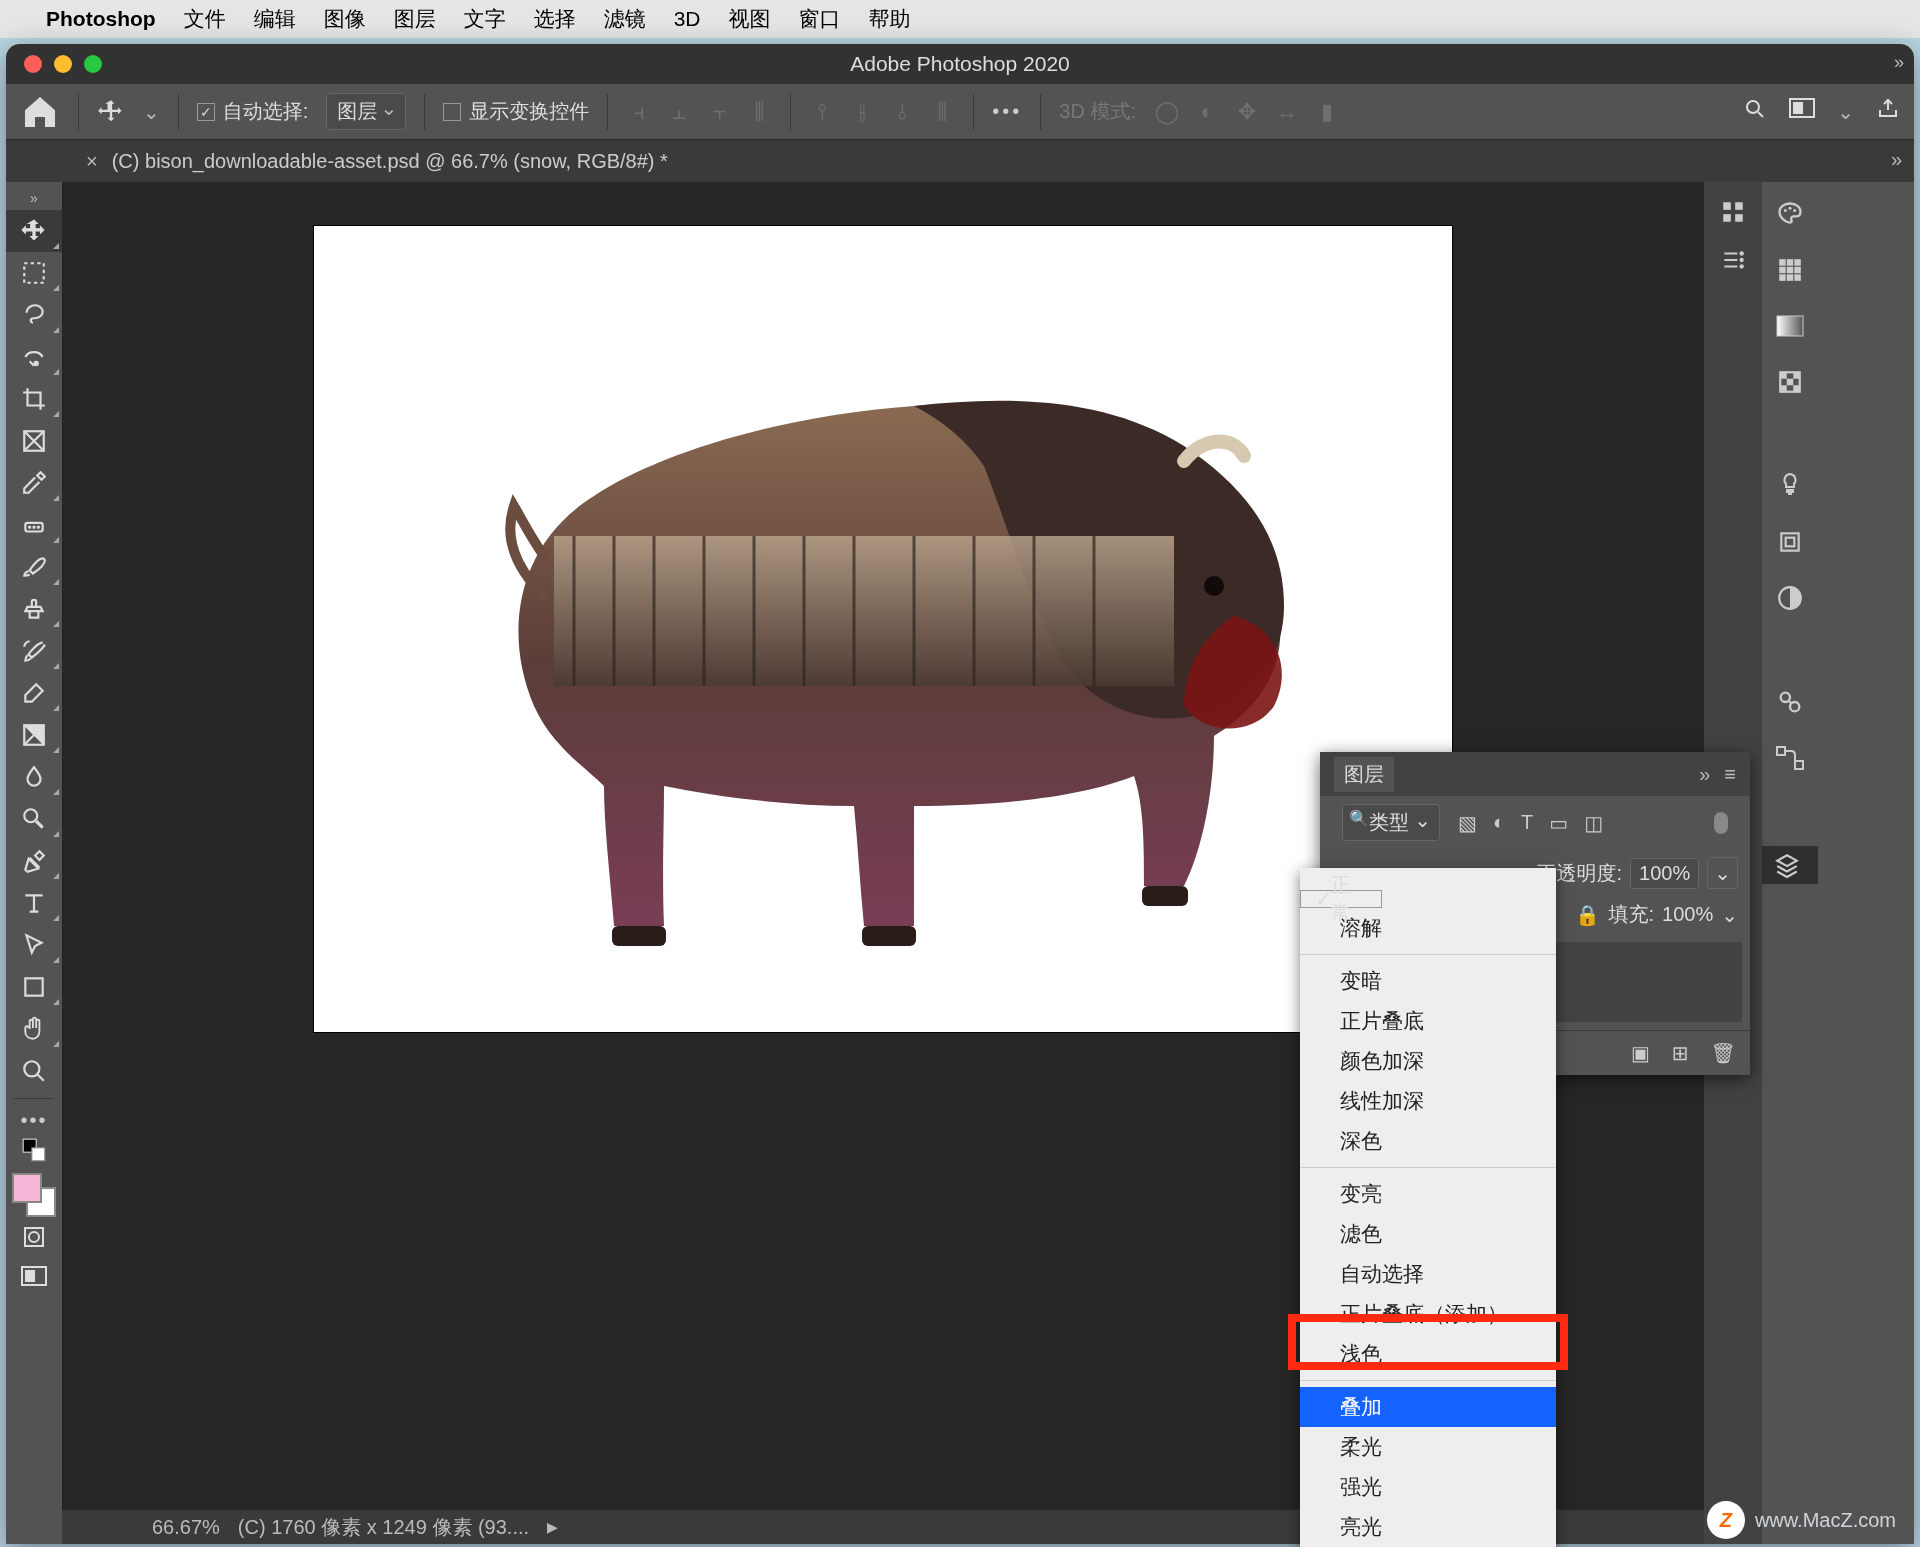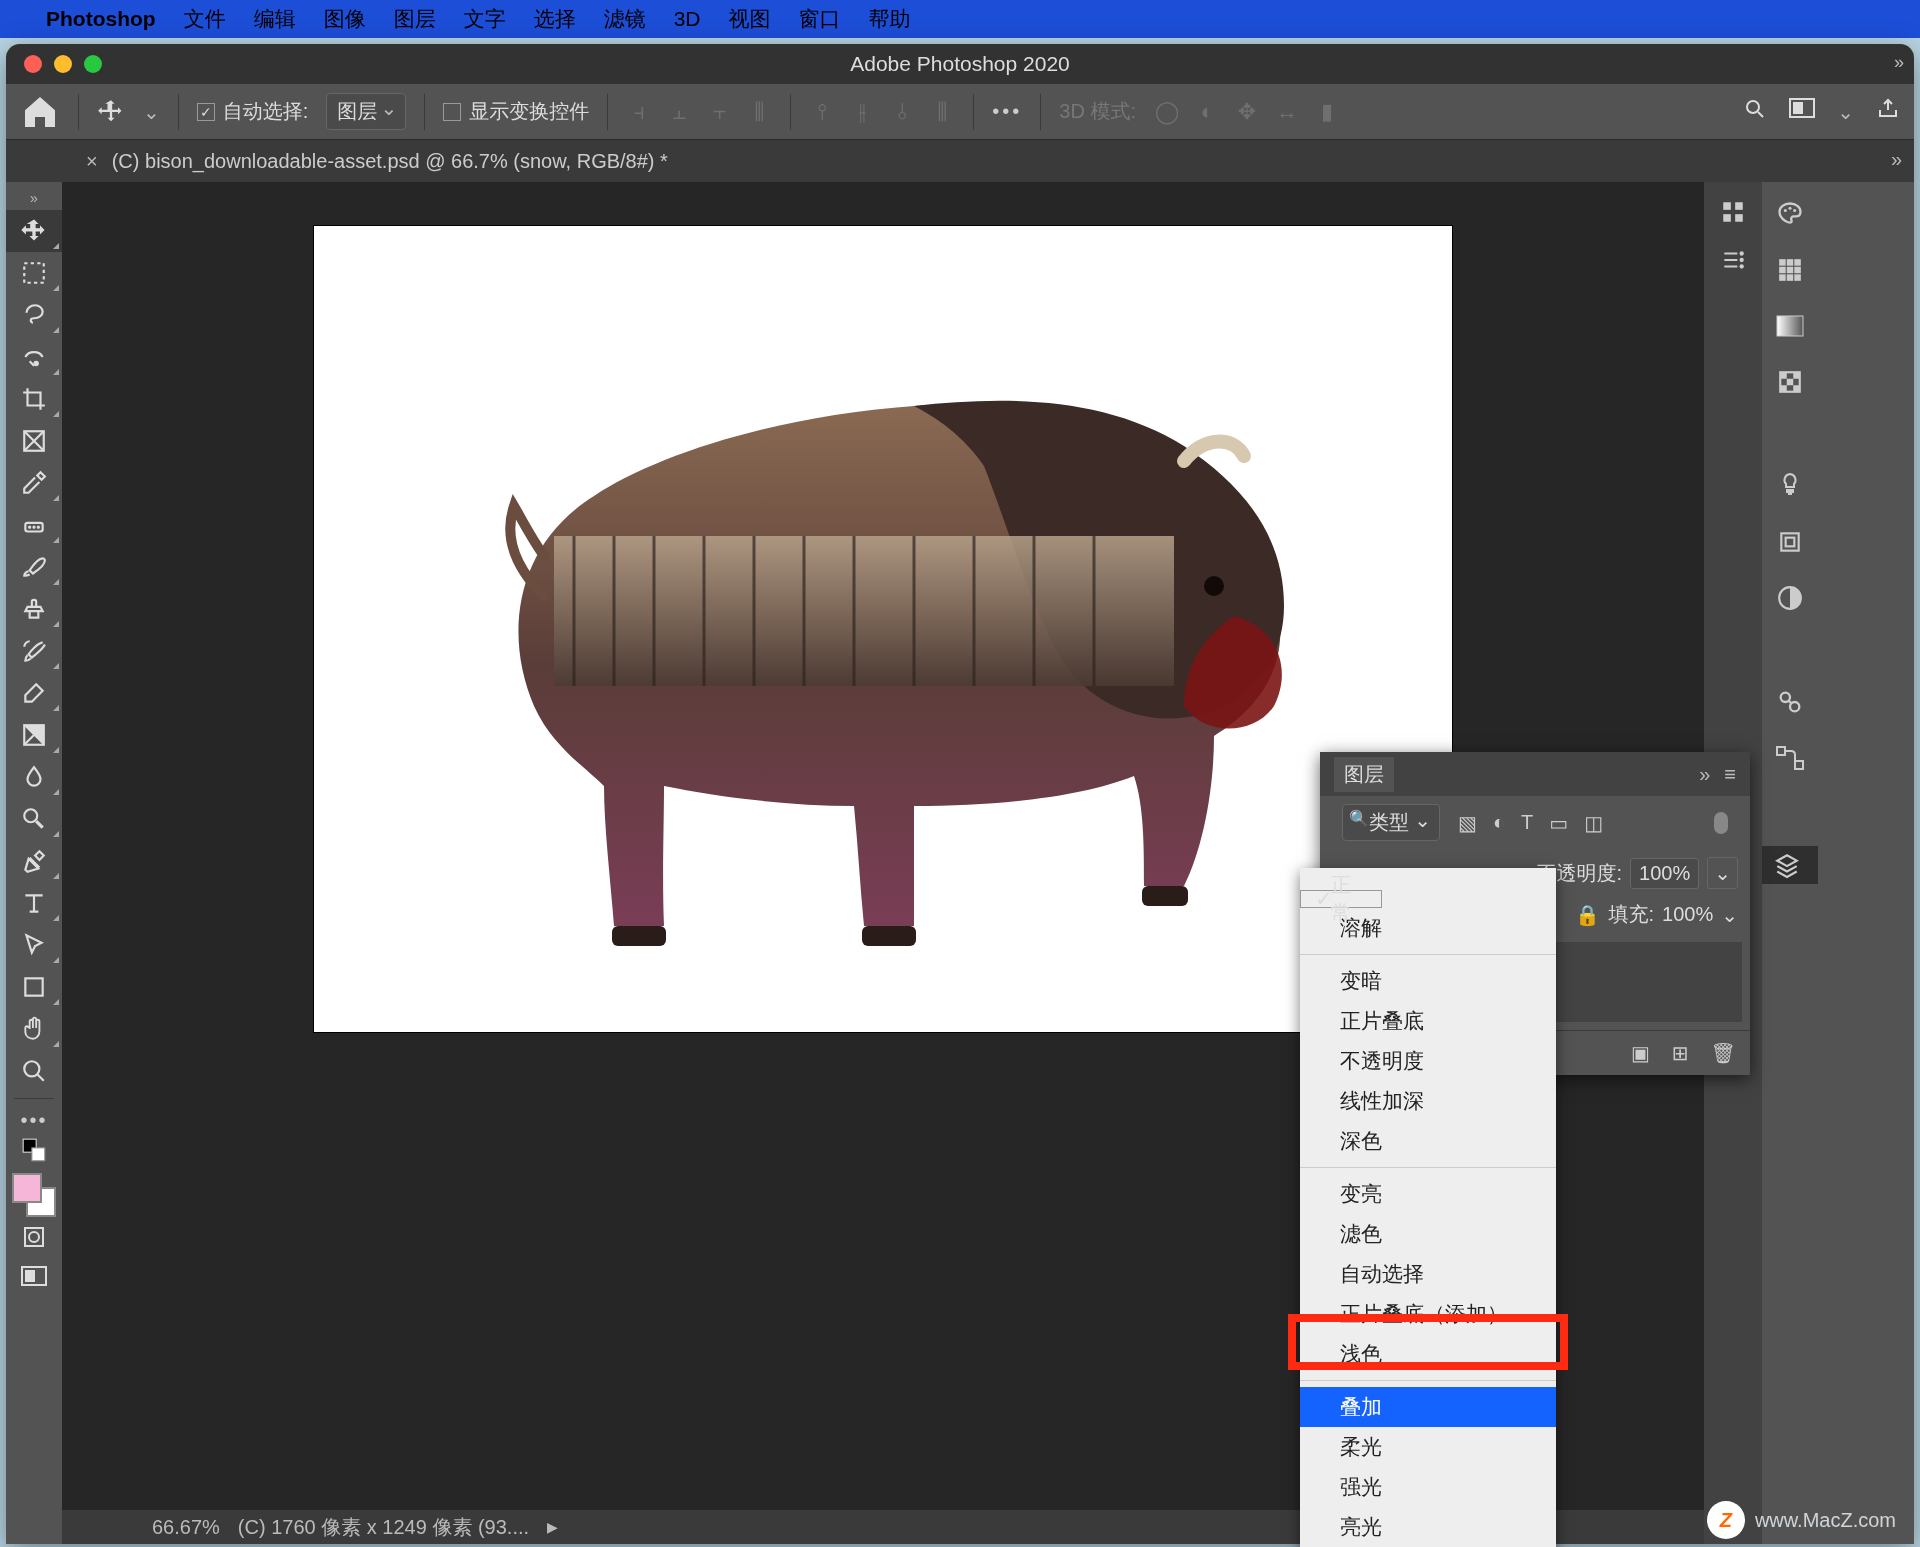--- a/index.html
+++ b/index.html
@@ -1,19 +1,19 @@
 <!DOCTYPE html>
 <html><head>
 <meta charset="utf-8">
 <style>
 * { margin:0; padding:0; box-sizing:border-box; font-family:-apple-system,"Helvetica Neue",Arial,sans-serif; font-size:20px; user-select:none; }
 body { background:#b8d4e3; width:1920px; height:1547px; overflow:hidden; }
 
 
-.mac-menubar { height:38px; background:#1d4ed8; display:flex; align-items:center; padding:0 18px; gap:28px; color:#000; }
+.mac-menubar { height:38px; background:#e5e5e5; display:flex; align-items:center; padding:0 18px; gap:28px; color:#000; }
 .mac-menubar .apple { font-size:26px; }
 .mac-menubar .app-name { font-weight:700; }
 .mac-menubar span { font-size:21px; }
 
 
 .window { position:absolute; top:44px; left:6px; width:1908px; height:1500px; background:#84cc16; border-radius:14px 14px 0 0; overflow:hidden; box-shadow:0 8px 30px rgba(0,0,0,.4); }
 .titlebar { height:40px; background:#323232; display:flex; align-items:center; position:relative; }
 .traffic { display:flex; gap:12px; margin-left:18px; }
 .traffic span { width:18px; height:18px; border-radius:50%; display:block; }
 .tl-close{background:#ff5f57;} .tl-min{background:#febc2e;} .tl-max{background:#28c840;}
@@ -577,21 +577,21 @@
     <span>🗑</span>
   </div>
 </div>
 
 <div class="blend-dd">
   <div class="item check">正常</div>
   <div class="item">溶解</div>
   <hr>
   <div class="item">变暗</div>
   <div class="item">正片叠底</div>
-  <div class="item">不透明度</div>
+  <div class="item">颜色加深</div>
   <div class="item">线性加深</div>
   <div class="item">深色</div>
   <hr>
   <div class="item">变亮</div>
   <div class="item">滤色</div>
   <div class="item">自动选择</div>
   <div class="item">正片叠底（添加）</div>
   <div class="item">浅色</div>
   <hr>
   <div class="item hl">叠加</div>

